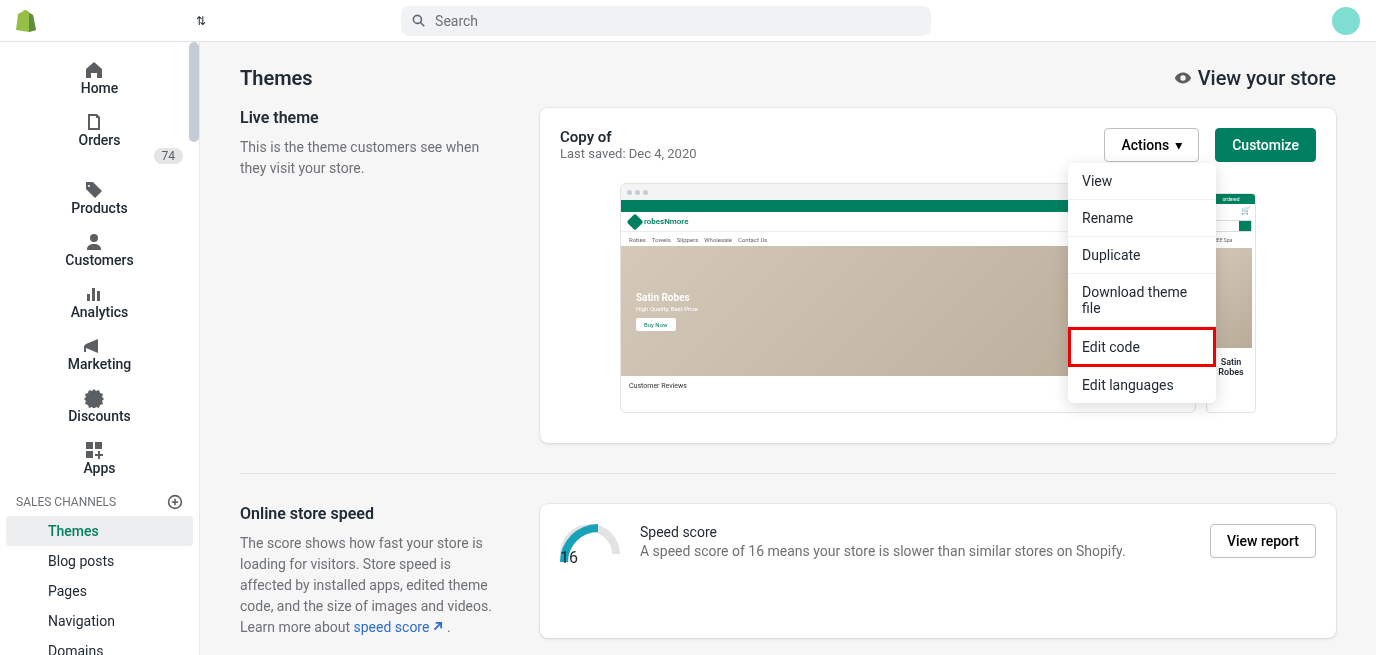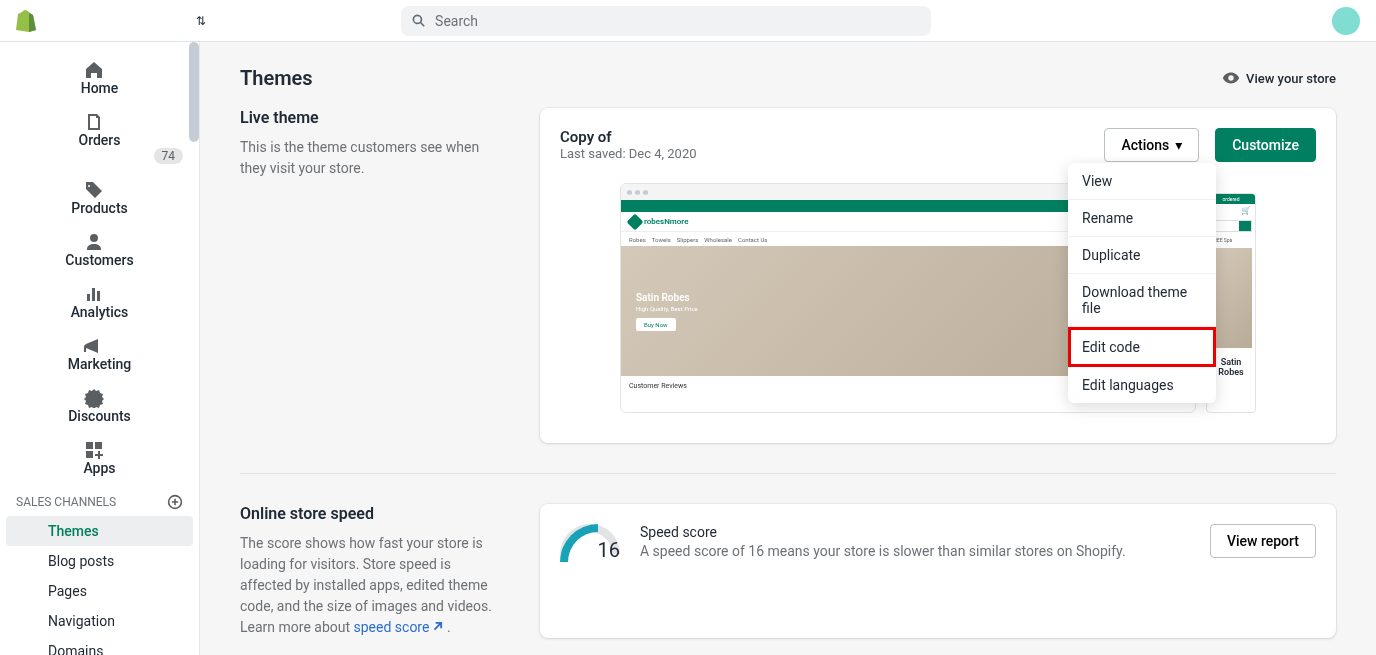--- a/index.html
+++ b/index.html
@@ -22,21 +22,21 @@
 .nav-item .badge { background: #e4e5e7; color: #5c5f62; border-radius: 10px; padding: 1px 8px; font-size: 12px; margin-left: auto; font-weight: 400; }
 .nav-section-header { display: flex; align-items: center; padding: 10px 16px 6px; font-size: 12px; color: #6d7175; font-weight: 400; }
 .nav-section-header .plus-icon { margin-left: auto; width: 16px; height: 16px; }
 .nav-item.has-eye .eye-icon { margin-left: auto; width: 16px; height: 16px; fill: #5c5f62; }
 .nav-sub { list-style: none; }
 .nav-sub-item { padding: 7px 16px 7px 48px; font-size: 14px; color: #212b36; cursor: pointer; font-weight: 400; }
 .nav-sub-item.active { background: #edeeef; color: #008060; font-weight: 500; border-radius: 4px; margin: 0 6px; padding-left: 42px; }
 .main { flex: 1; overflow-y: auto; padding: 0 40px; position: relative; }
 .page-header { display: flex; align-items: center; padding: 24px 0 18px; }
 .page-title { font-size: 20px; font-weight: 600; }
-.view-store { margin-left: auto; display: flex; align-items: center; font-size: 13px; font-weight: 500; color: #212b36; cursor: pointer; }
+.view-store { margin-left: auto; display: flex; align-items: center; font-size: 20px; font-weight: 500; color: #212b36; cursor: pointer; }
 .view-store svg { width: 18px; height: 18px; margin-right: 6px; fill: #5c5f62; }
 .content-row { display: flex; gap: 40px; margin-bottom: 30px; }
 .content-left { width: 260px; }
 .content-left h3 { font-size: 16px; font-weight: 600; margin-bottom: 10px; }
 .content-left p { font-size: 14px; color: #6d7175; line-height: 1.5; }
 .content-left a { color: #2c6ecb; text-decoration: none; }
 .card { flex: 1; background: #fff; border-radius: 8px; box-shadow: 0 0 0 1px rgba(63,63,68,0.05), 0 1px 3px rgba(63,63,68,0.15); padding: 20px; position: relative; }
 .card-header { display: flex; align-items: flex-start; margin-bottom: 8px; }
 .card-title { font-size: 15px; font-weight: 600; }
 .card-header-right { margin-left: auto; display: flex; gap: 16px; }
@@ -73,21 +73,21 @@
 .mobile-label { text-align: center; font-size: 9px; font-weight: 600; padding: 6px 0; }
 .dropdown { position: absolute; right: 120px; top: 55px; background: #fff; border-radius: 6px; box-shadow: 0 4px 16px rgba(0,0,0,0.15); width: 148px; z-index: 10; overflow: hidden; }
 .dropdown-item { padding: 10px 14px; font-size: 14px; cursor: pointer; border-bottom: 1px solid #f0f0f0; }
 .dropdown-item:last-child { border-bottom: none; }
 .dropdown-item.highlighted { border: 3px solid #e00; padding: 9px 11px; }
 .divider { border: none; border-top: 1px solid #e1e3e5; margin: 10px 0 30px; }
 .speed-card { display: flex; align-items: flex-start; gap: 20px; }
 .speed-gauge { width: 60px; height: 40px; position: relative; }
 .gauge-arc { width: 60px; height: 30px; border: 8px solid #e1e3e5; border-bottom: none; border-radius: 60px 60px 0 0; position: relative; }
 .gauge-arc::before { content: ''; position: absolute; left: -8px; top: -8px; width: 20px; height: 30px; border: 8px solid #17a2b8; border-right: none; border-bottom: none; border-radius: 60px 0 0 0; box-sizing: border-box; width: 38px; height: 38px; }
-.gauge-value { position: absolute; width: 100%; text-align: right; top: 14px; font-size: 20px; font-weight: 400; }
+.gauge-value { position: absolute; width: 100%; text-align: left; top: 24px; font-size: 16px; font-weight: 400; }
 .speed-info h4 { font-size: 14px; font-weight: 400; color: #212b36; margin-bottom: 2px; }
 .speed-info p { font-size: 14px; color: #6d7175; line-height: 1.4; }
 .view-report-wrap { margin-left: auto; }
 .ext-icon { width: 11px; height: 11px; display: inline-block; margin-left: 3px; }
 </style>
 </head>
 <body>
 
 <div class="topbar">
   <div class="logo">

